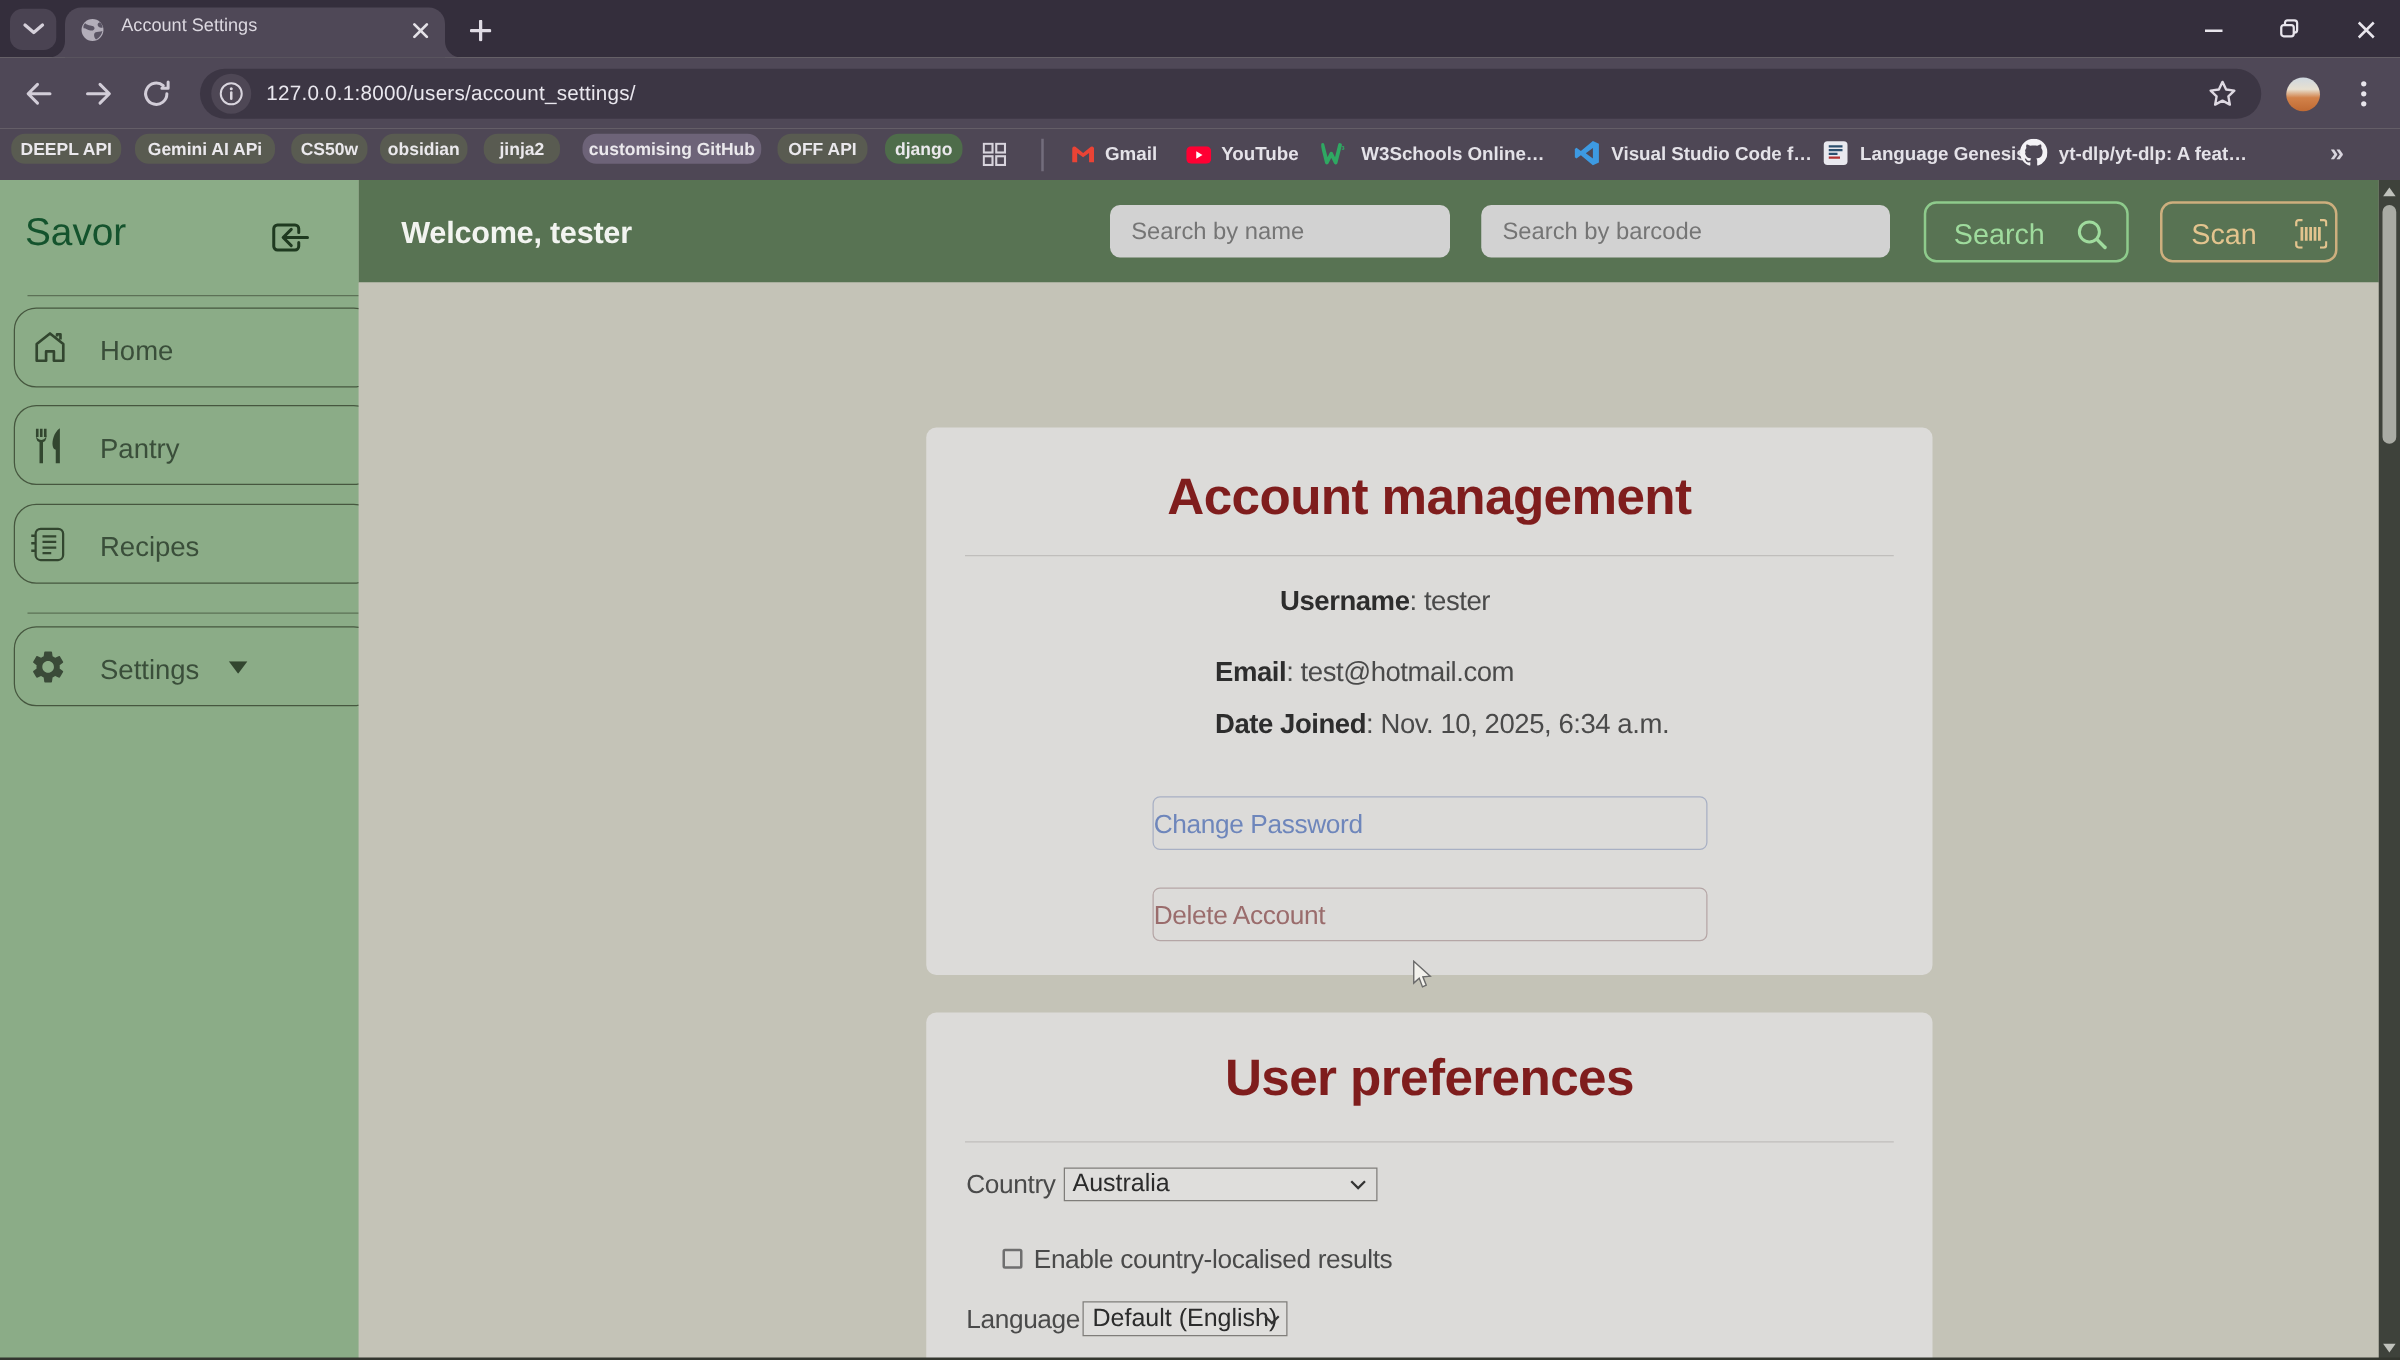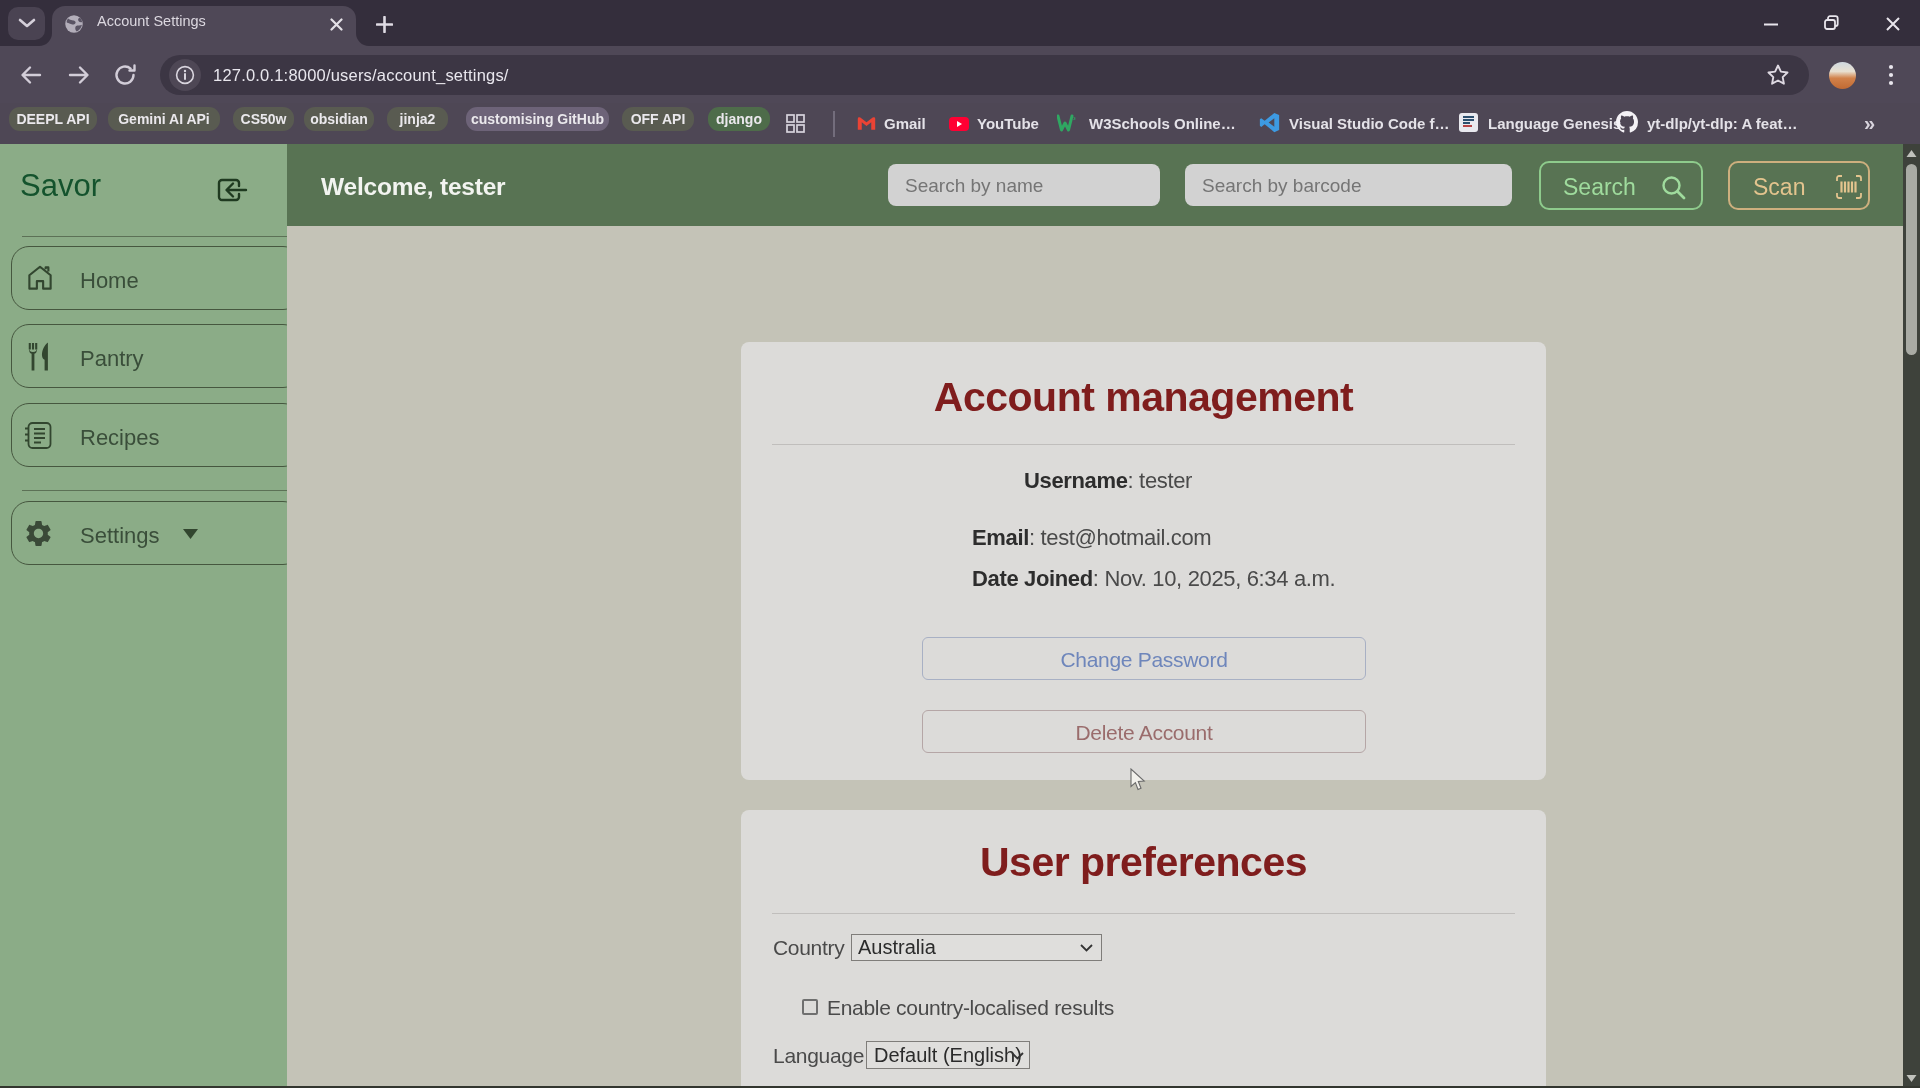--- a/index.html
+++ b/index.html
@@ -39,21 +39,21 @@
 
   
   .card { position:absolute; left:741px; width:805px; background:#dcdbd9; border-radius:8px; }
   #card1 { top:342px; height:438px; }
   #card2 { top:810px; height:400px; }
   .cardtitle { width:100%; text-align:center; font-size:41px; font-weight:600; color:#7f1d1d; position:absolute; letter-spacing:-0.5px; }
   .cardhr { position:absolute; left:31px; width:743px; height:1px; background:#c0bebc; }
   .info { position:absolute; left:231px; font-size:22px; color:#4a4a4a; letter-spacing:-0.35px; }
   .info b { color:#2d2d2d; }
   .cbtn { position:absolute; left:181px; width:444px; height:43px; border-radius:6px; border:1px solid #a8b0c4;
-          text-align:center; font-size:21px; line-height:44px; letter-spacing:-0.3px; }
+          font-size:21px; line-height:44px; letter-spacing:-0.3px; }
   #chpass { top:295px; color:#6e86bb; }
   #delacc { top:368px; color:#9a6c6c; border-color:#b5a6a6; }
 
   .plabel { position:absolute; font-size:21px; color:#4a4a4a; letter-spacing:-0.3px; }
   .sel { position:absolute; border:1px solid #7f7d7a; background:#dfdedc; font-size:20px; color:#2b2b2b; white-space:nowrap; }
 
   
   #sbtrack { left:1903px; top:144px; width:17px; height:944px; background:#3e423b; }
   #sbthumb { left:1906px; top:164px; width:11px; height:191px; border-radius:6px; background:#a9aba4; }
   .sbarrow { position:absolute; left:1903px; width:17px; height:17px; }

